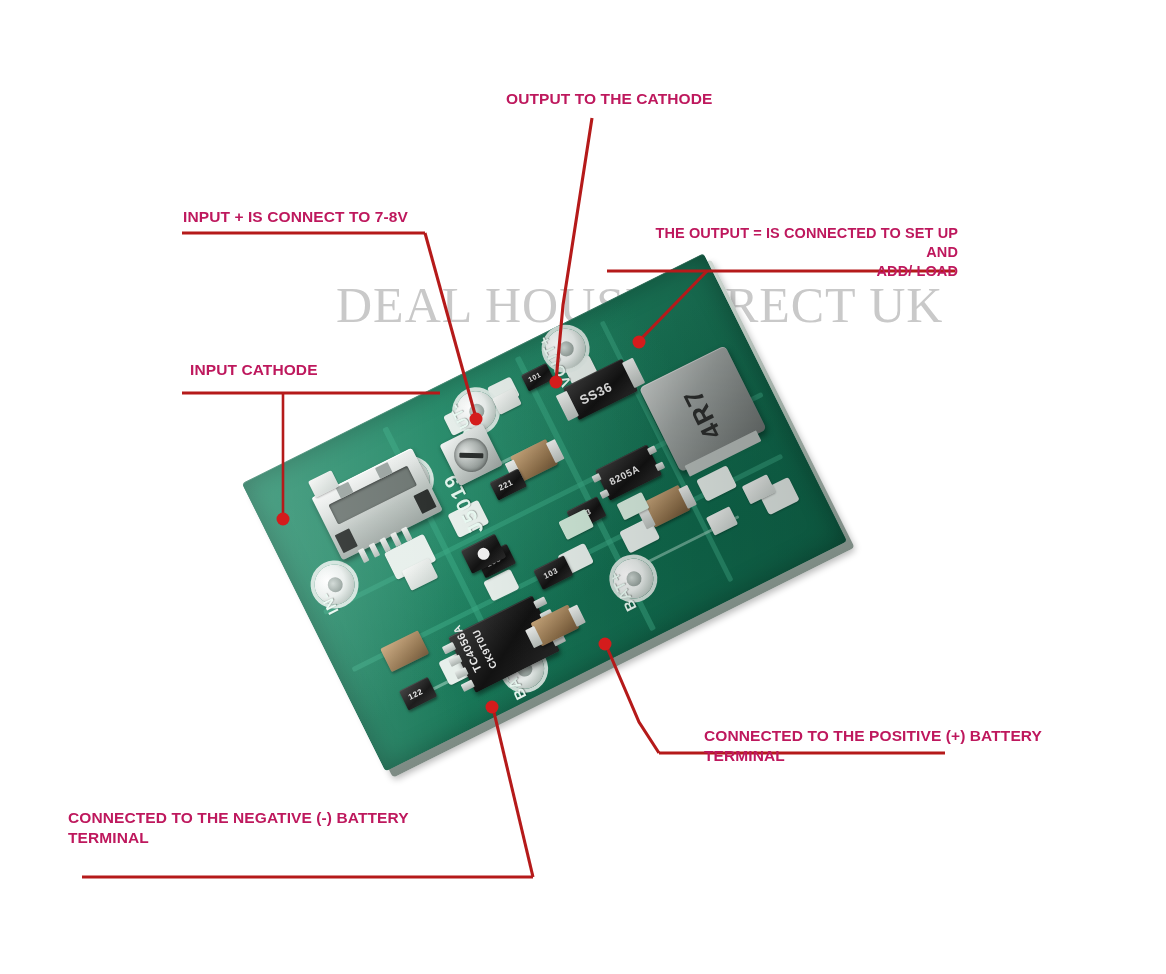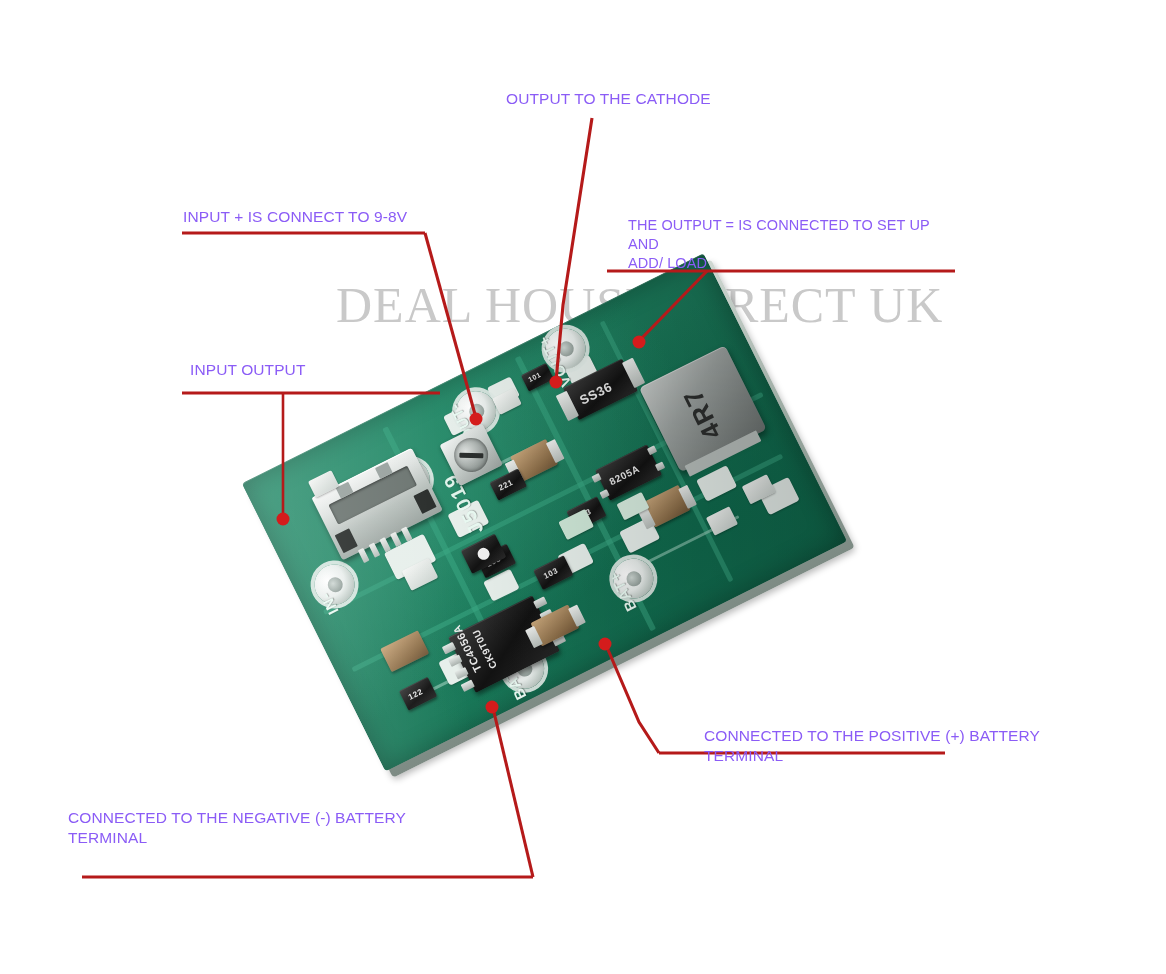--- a/index.html
+++ b/index.html
@@ -6,21 +6,21 @@
   body{width:1166px;height:974px;position:relative;overflow:hidden;
        font-family:"Liberation Sans",sans-serif;}
   #stage{position:absolute;inset:0;width:1166px;height:974px;background:#ffffff;}
 
   
   .watermark{position:absolute;left:336px;top:276px;font-family:"Liberation Serif",serif;
     font-size:50px;letter-spacing:1px;color:#c9c9c9;white-space:nowrap;
     user-select:none;z-index:4;font-weight:400;}
 
   
-  .callout{position:absolute;z-index:30;color:#8b5cf6;font-weight:normal;
+  .callout{position:absolute;z-index:30;color:#be185d;font-weight:bold;
      font-size:15.5px;line-height:1.32;letter-spacing:.1px;white-space:pre-line;}
   .callout.small{font-size:14.5px;}
 
   
   svg.leaders{position:absolute;left:0;top:0;width:1166px;height:974px;z-index:28;
       overflow:visible;pointer-events:none;}
   .lead{stroke:#b51a1a;stroke-width:3.1;fill:none;stroke-linecap:butt;}
   .lead.thin{stroke-width:2.6;}
   .dot{fill:#d41c1c;}
 
@@ -277,26 +277,26 @@
     <path class="lead" d="M 659 753 L 639 722 L 606 645"></path>
     <circle class="dot" cx="605" cy="644" r="6.5"></circle>
 
     <path class="lead" d="M 82 877 L 533 877"></path>
     <path class="lead" d="M 533 877 L 493 708"></path>
     <circle class="dot" cx="492" cy="707" r="6.5"></circle>
   </svg>
 
   <div class="callout" style="left:506px;top:89px;">OUTPUT TO THE CATHODE</div>
 
-  <div class="callout" style="left:183px;top:207px;">INPUT + IS CONNECT TO 9-8V</div>
-
-  <div class="callout small" style="left:628px;top:216px;width:330px;">THE OUTPUT = IS CONNECTED TO SET UP AND
+  <div class="callout" style="left:183px;top:207px;">INPUT + IS CONNECT TO 7-8V</div>
+
+  <div class="callout small" style="left:628px;top:224px;width:330px;text-align:right;">THE OUTPUT = IS CONNECTED TO SET UP AND
 ADD/ LOAD</div>
 
-  <div class="callout" style="left:190px;top:360px;">INPUT OUTPUT</div>
+  <div class="callout" style="left:190px;top:360px;">INPUT CATHODE</div>
 
   <div class="callout" style="left:704px;top:726px;width:370px;">CONNECTED TO THE POSITIVE (+) BATTERY
 TERMINAL</div>
 
   <div class="callout" style="left:68px;top:808px;width:400px;">CONNECTED TO THE NEGATIVE (-) BATTERY
 TERMINAL</div>
 
 </div>
 
 </body></html>

